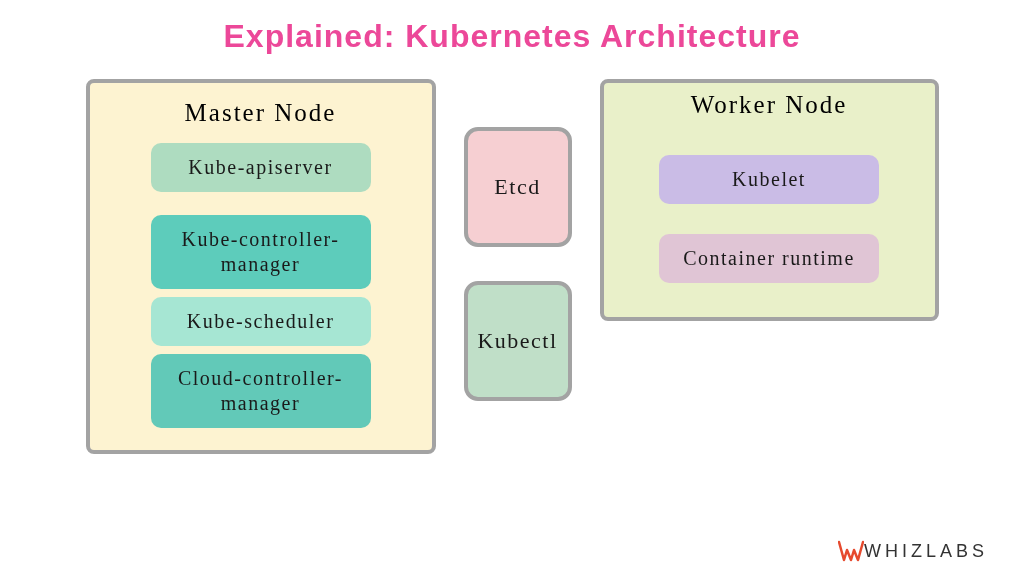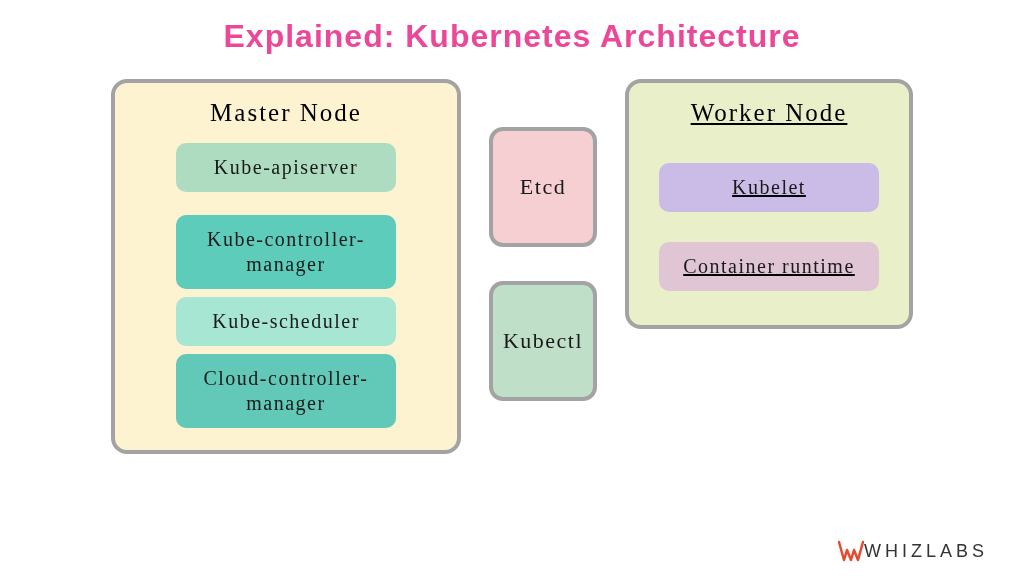--- a/index.html
+++ b/index.html
@@ -22,33 +22,32 @@
     }
     .diagram {
       display: flex;
       justify-content: center;
       align-items: flex-start;
       gap: 28px;
       padding: 24px 50px 0 50px;
     }
     .node-box {
       border: 4px solid #a3a3a3;
-      border-radius: 16px;
+      border-radius: 8px;
       padding: 16px 28px 22px 28px;
     }
     .master-node {
       background: #fdf3d1;
       width: 350px;
     }
     .worker-node {
       background: #e9f0c9;
-      width: 288px;
-      padding-top: 16px;
+      width: 339px;
+      padding-top: 8px;
       padding-bottom: 34px;
-      text-decoration: underline;
     }
     .node-title {
       text-align: center;
       font-size: 25px;
       letter-spacing: 2px;
       margin-bottom: 16px;
       font-weight: 400;
       color: #000;
     }
     .node-items {

